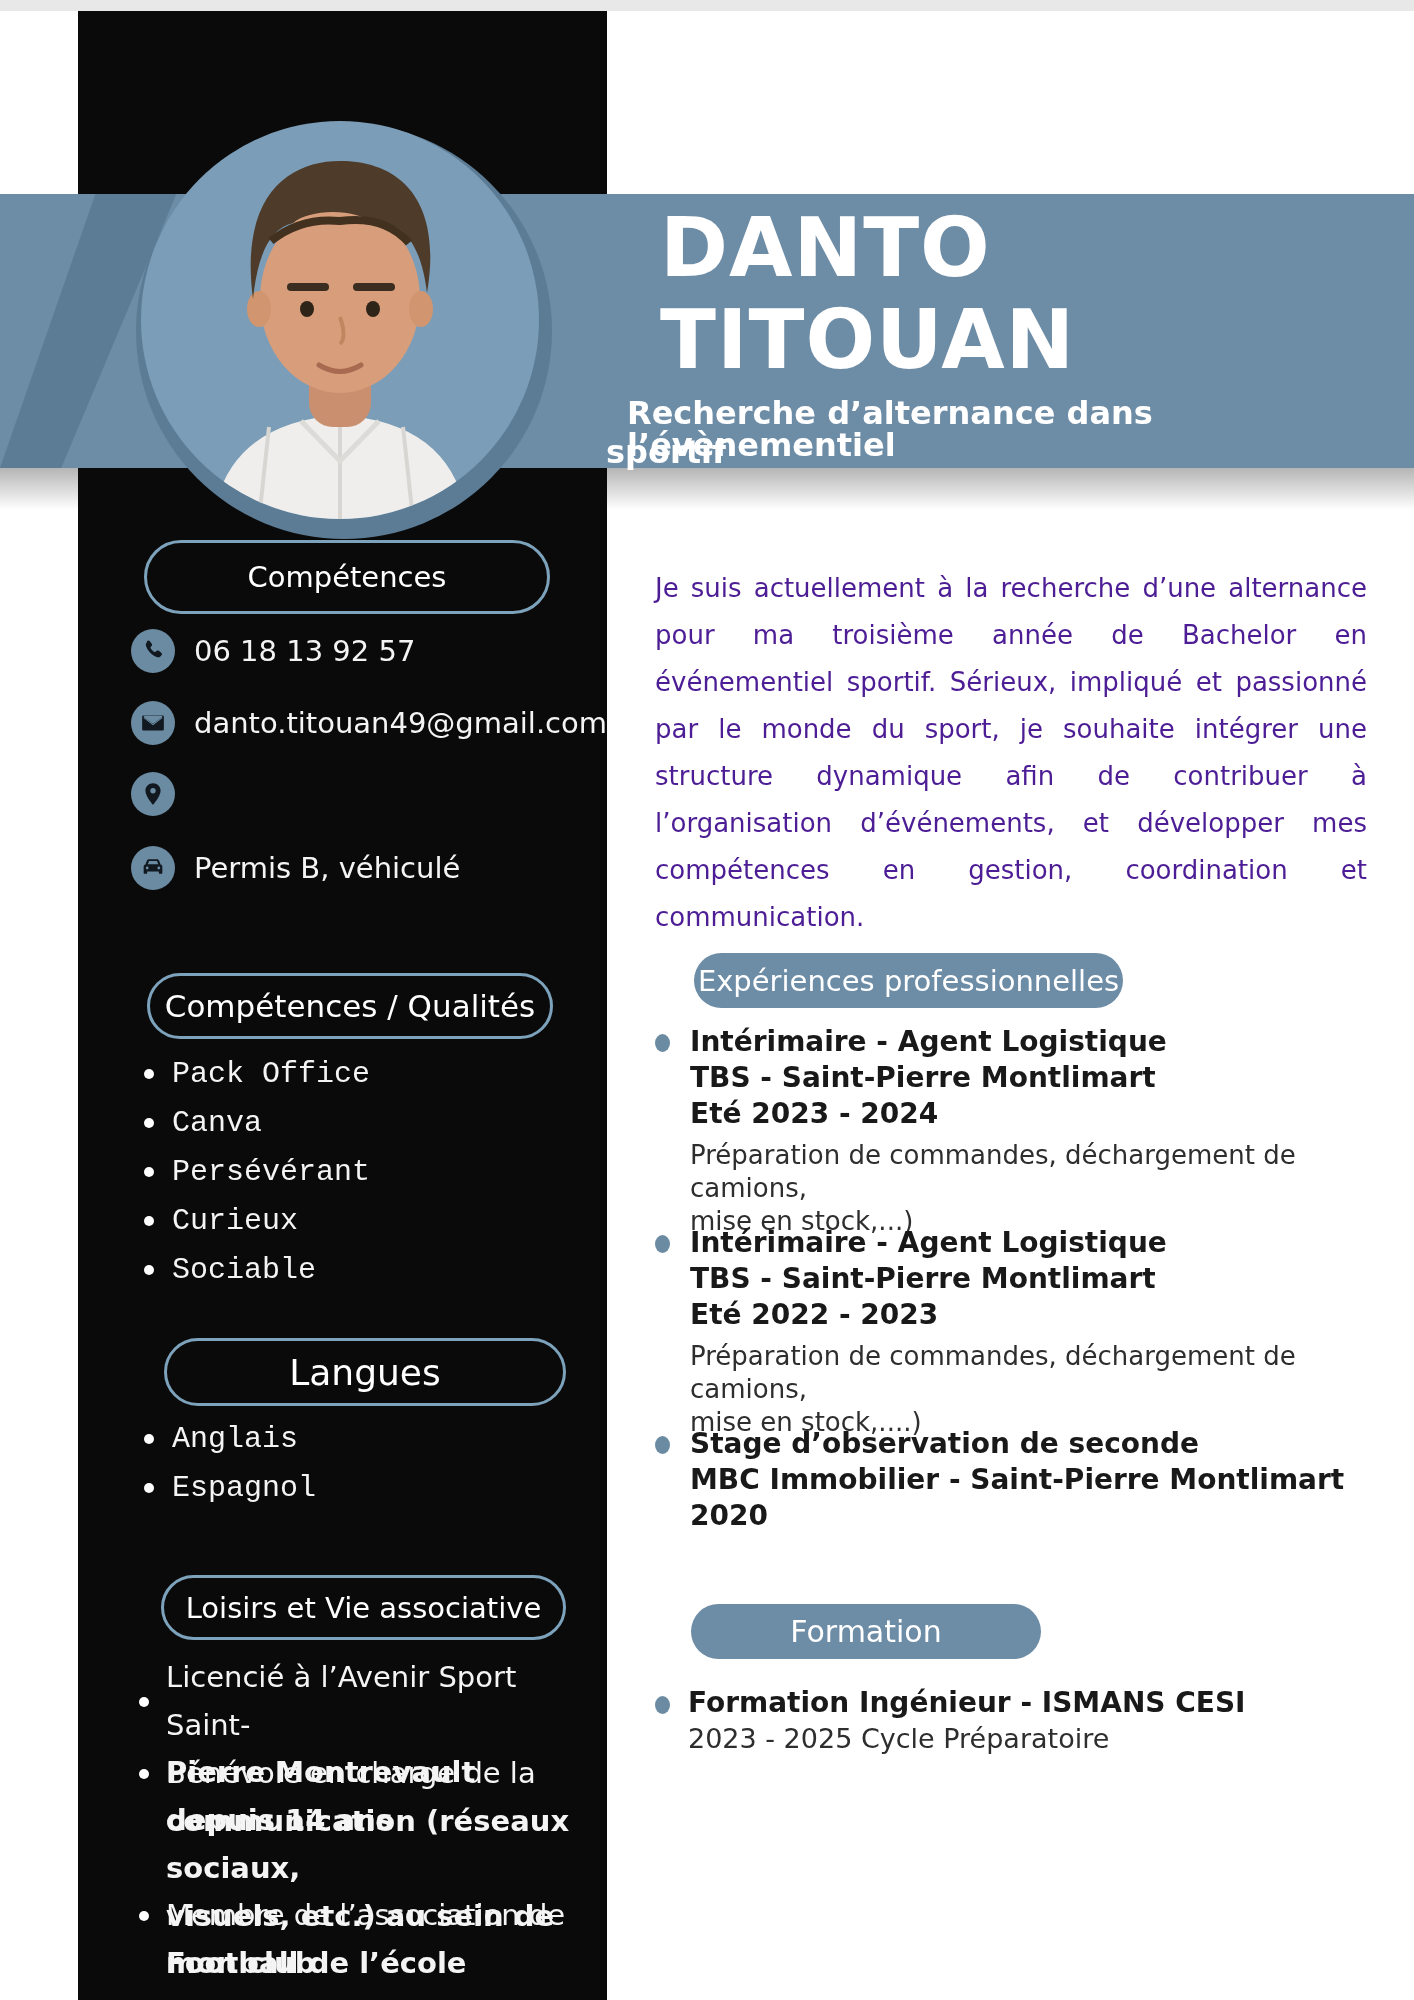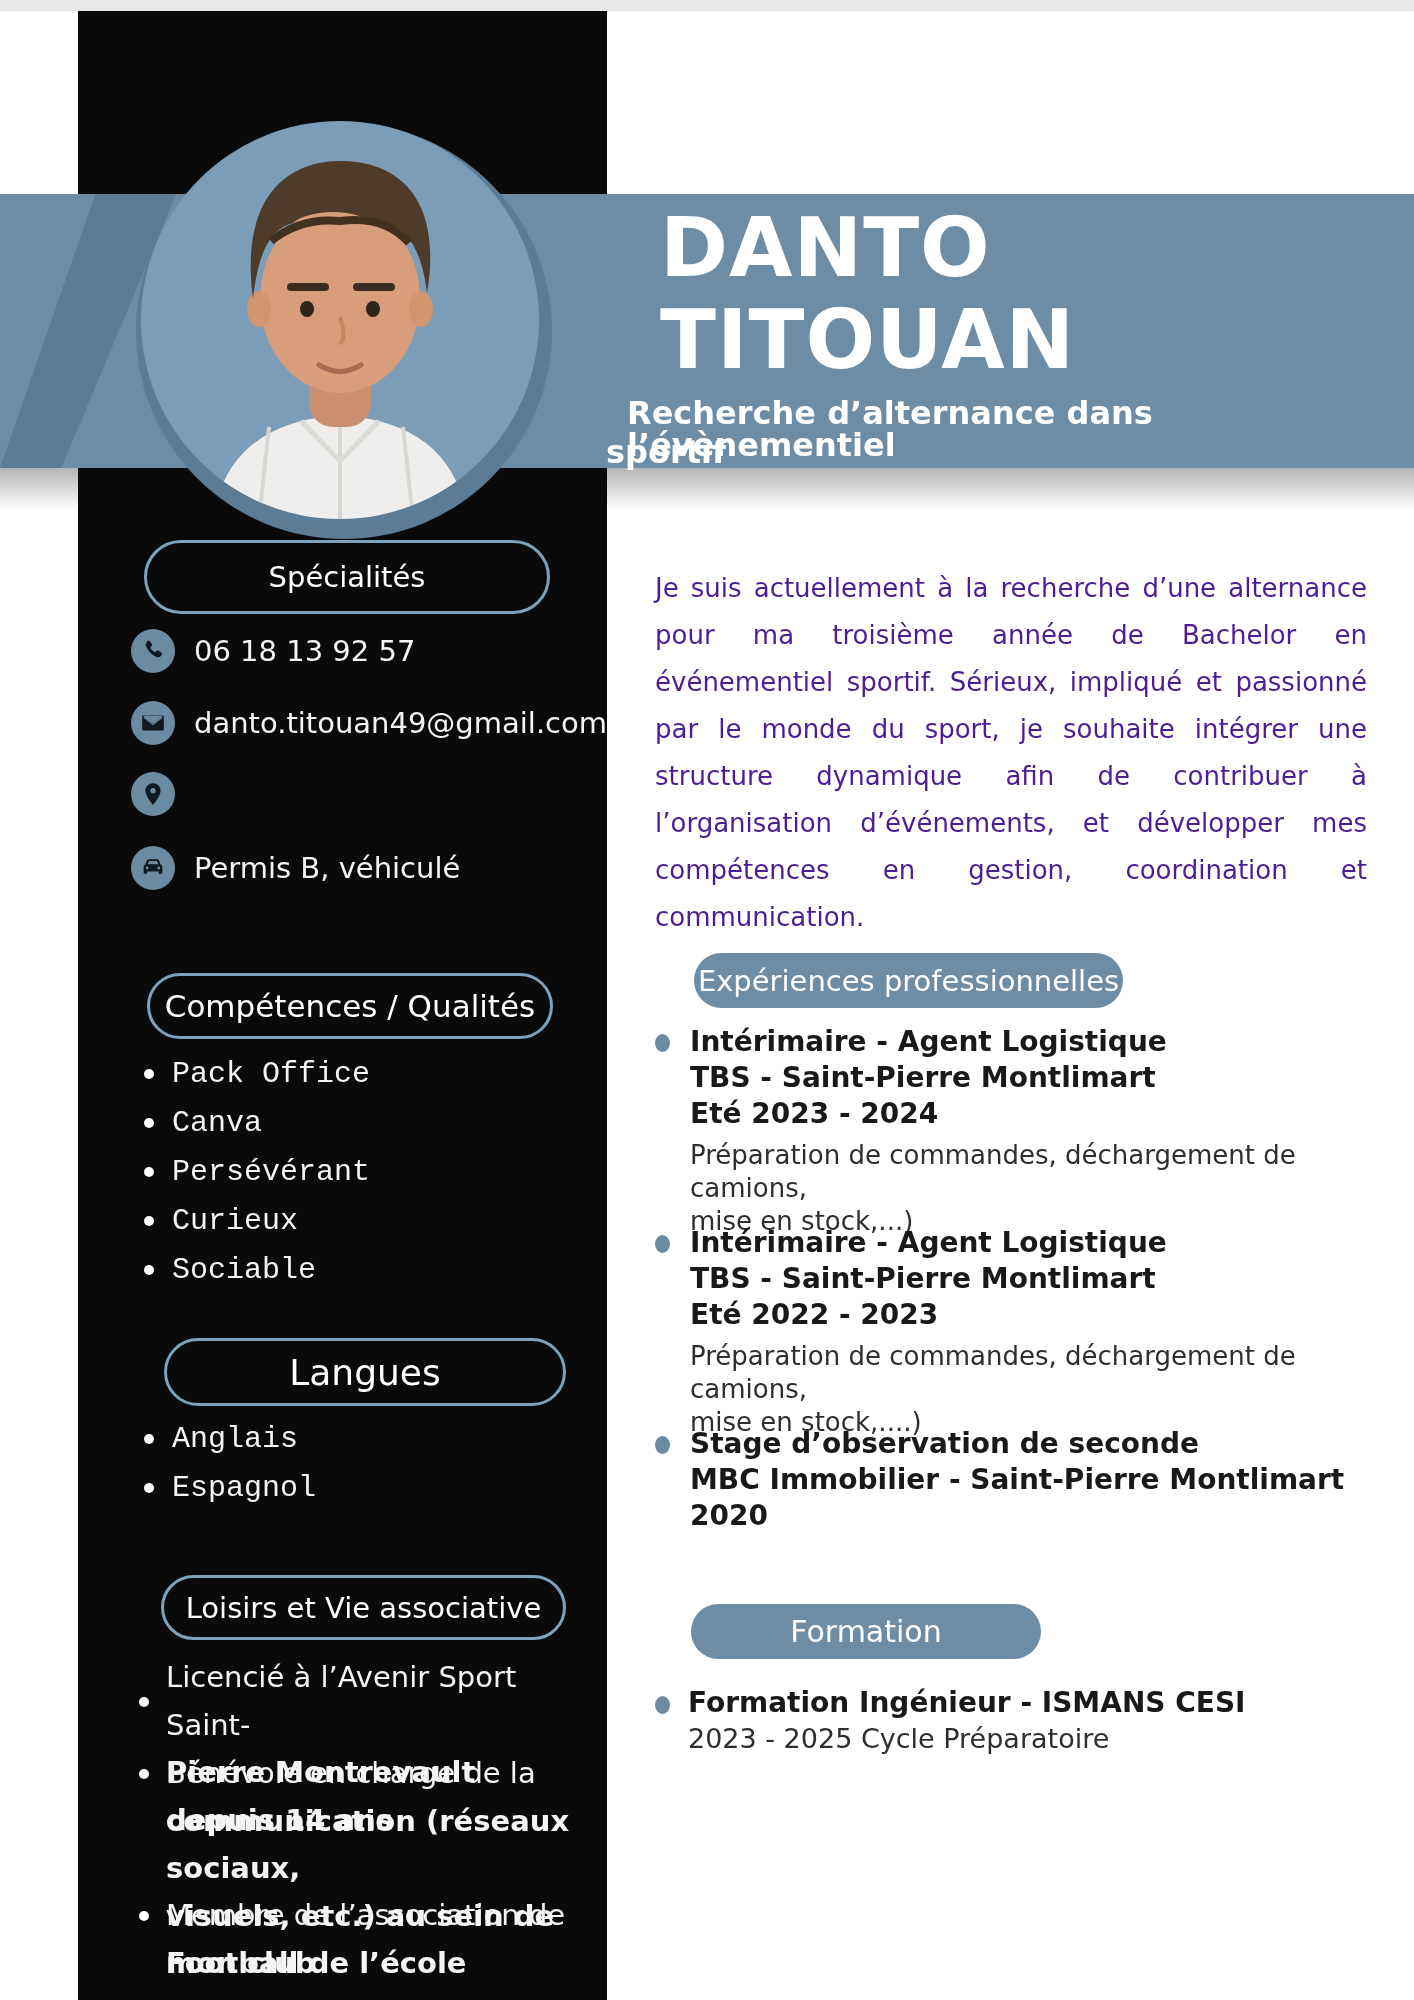--- a/index.html
+++ b/index.html
@@ -113,21 +113,21 @@
       <path d="M178 244 q 21 13 42 0" fill="none" stroke="#a96a52" stroke-width="5" stroke-linecap="round"></path>
     </svg>
   </div>
 
   <div class="title l1">DANTO</div>
   <div class="title l2">TITOUAN</div>
   <div class="subtitle l1">Recherche d’alternance dans l’évènementiel</div>
   <div class="subtitle l2">sportif</div>
 
   <div class="pill pill-coordonnees">
-    <span>Spécialités</span>
+    <span>Compétences</span>
   </div>
 
   <div class="contact-row" style="top:618px;">
     <span class="icon-circle">
       <svg width="26" height="26" viewBox="0 0 24 24">
           <path fill="#11181f" d="M6.6 2.8c.7-.7 1.9-.6 2.5.2l1.7 2.2c.5.7.5 1.6-.1 2.2l-.9 1c-.2.2-.2.5-.1.8.8 1.6 2.1 2.9 3.7 3.7.3.1.6.1.8-.1l1-.9c.6-.6 1.5-.6 2.2-.1l2.2 1.7c.8.6.9 1.8.2 2.5l-1 1c-.7.7-1.7 1-2.7.7-5-1.6-9-5.6-10.6-10.6-.3-1-.1-2 .7-2.7z"></path>
         </svg>
     </span>
     <span class="contact-text">06 18 13 92 57</span>
   </div>

